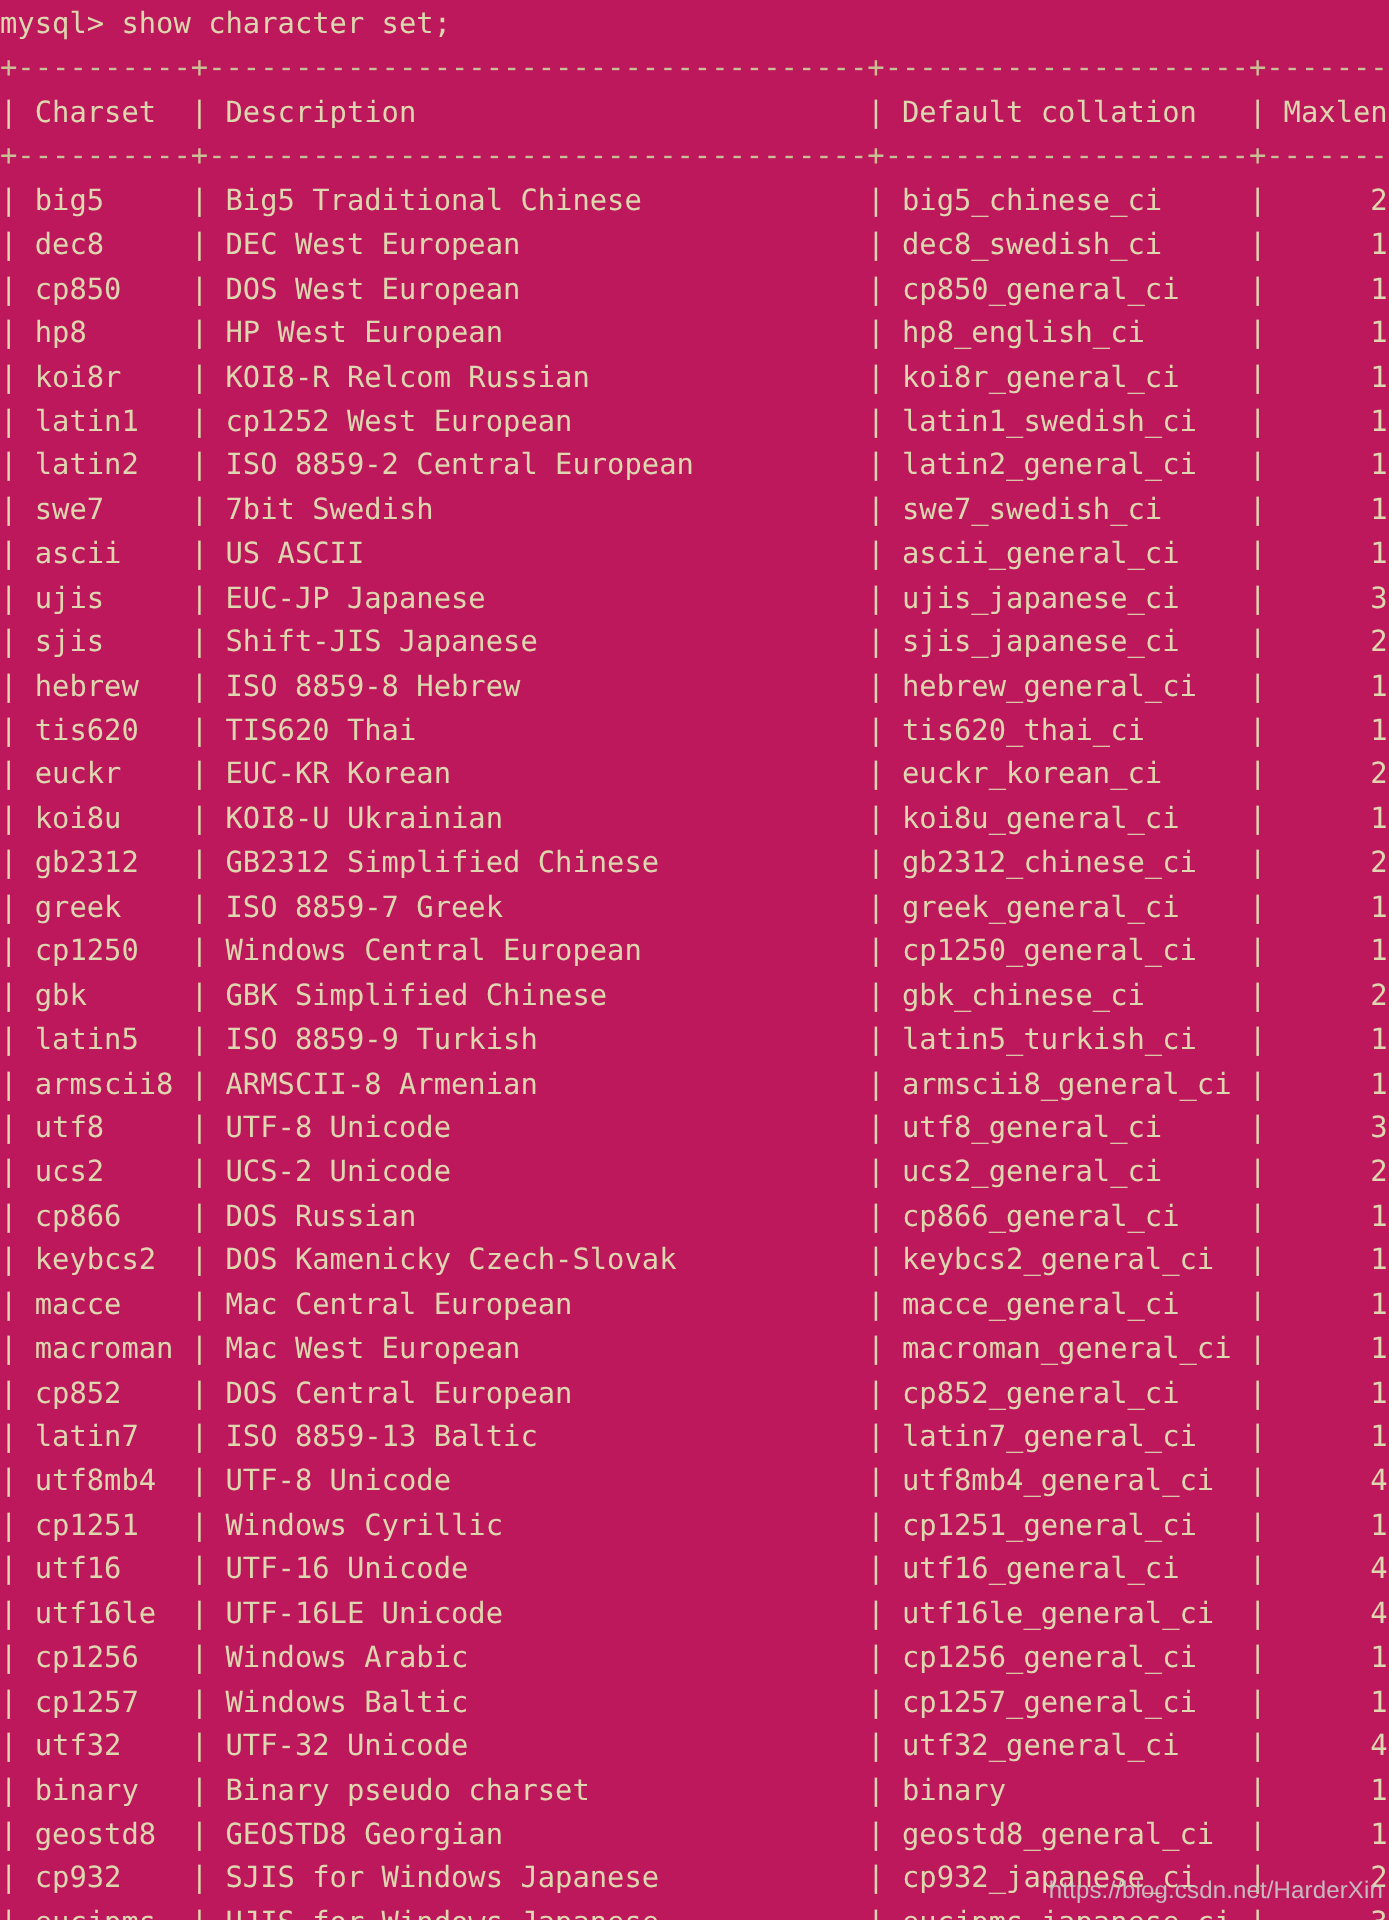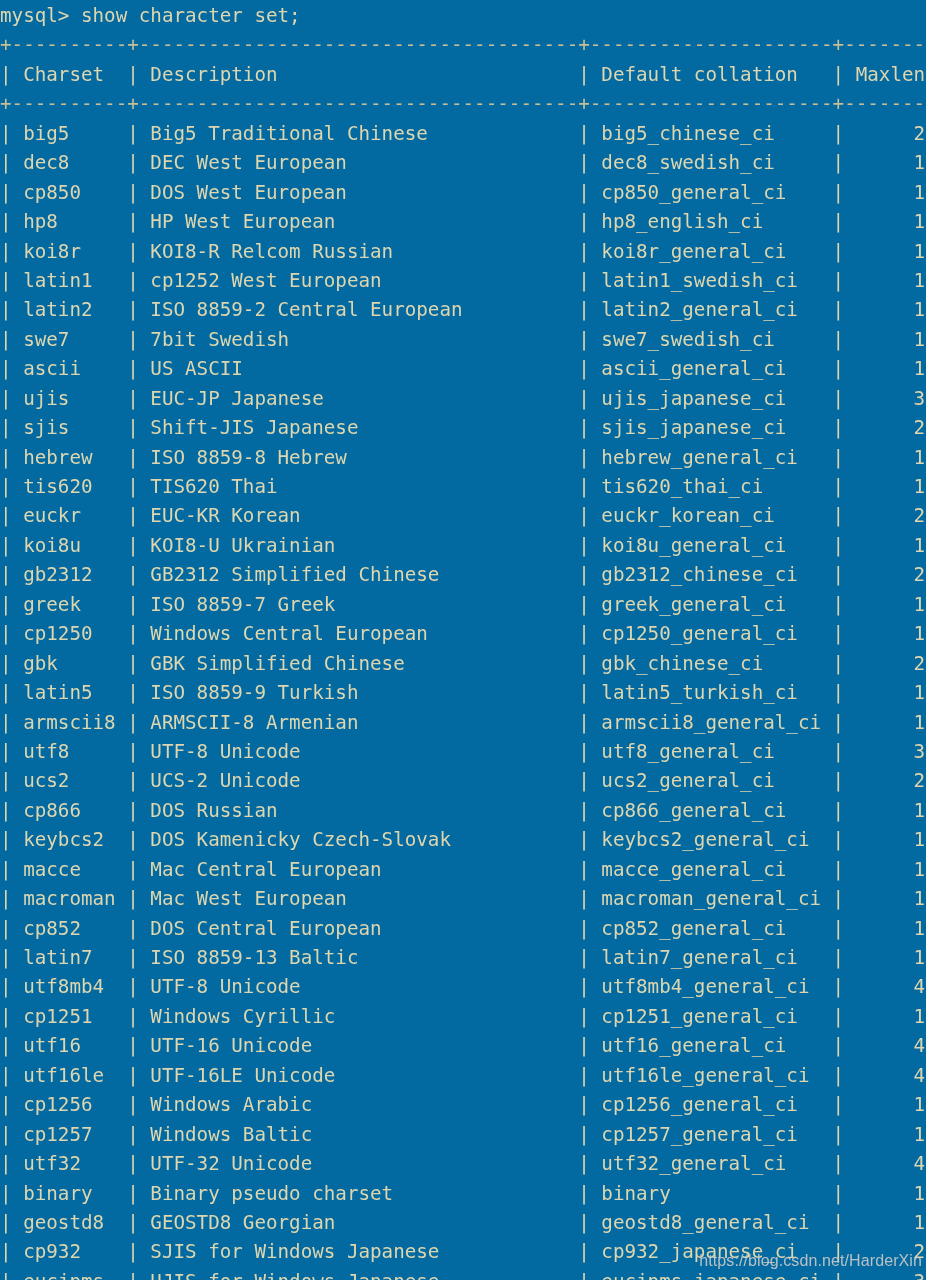--- a/index.html
+++ b/index.html
@@ -4,21 +4,21 @@
 <style>
   html, body {
     margin: 0;
     padding: 0;
     background: #000000;
   }
   #terminal {
     position: relative;
     width: 926px;
     height: 1280px;
-    background: #0369a1;
+    background: #be185d;
     overflow: hidden;
     font-family: "DejaVu Sans Mono", "Liberation Mono", monospace;
     font-size: 19.5px;
     line-height: 29.45px;
     letter-spacing: 0px;
     color: #ddd6ae;
     -webkit-font-smoothing: antialiased;
   }
   #screen {
     position: absolute;

